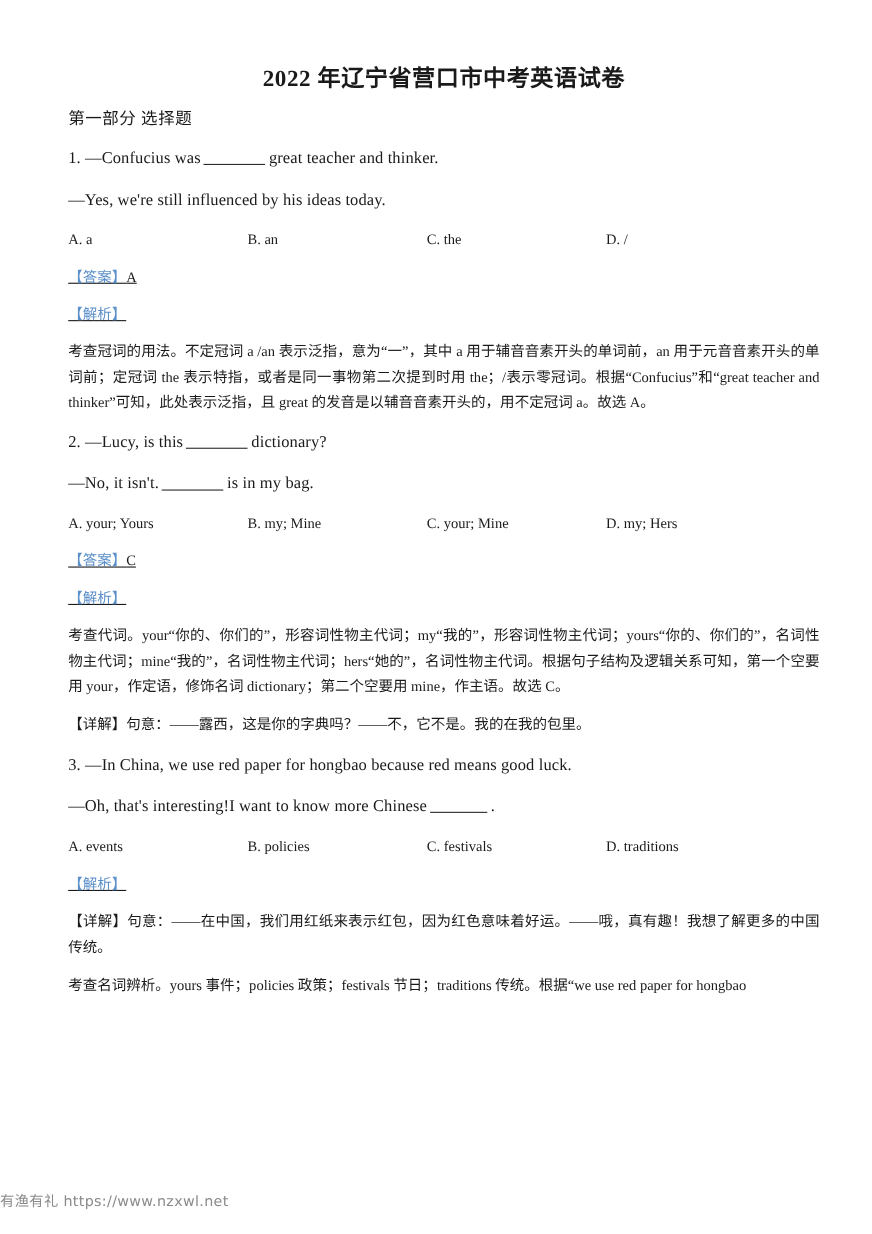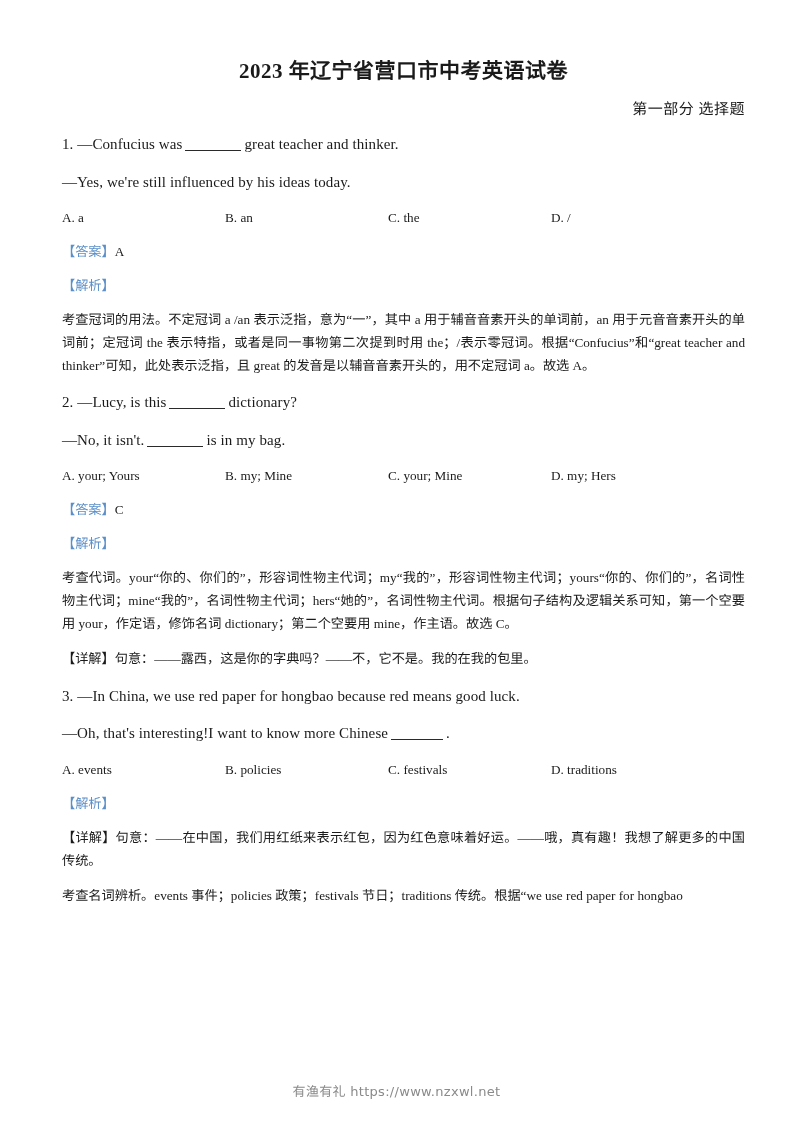--- a/index.html
+++ b/index.html
@@ -27,21 +27,21 @@
 
   .doc-title {
     text-align: center;
     font-size: 21px;
     font-weight: bold;
     letter-spacing: 0.5px;
     margin: 0 0 14px 0;
     line-height: 1.3;
   }
   .part-title {
-    text-align: right;
+    text-align: left;
     font-size: 15px;
     margin: 0 0 12px 0;
     line-height: 1.4;
     letter-spacing: 0.5px;
   }
   .section-head {
     font-size: 15px;
     font-weight: bold;
     margin: 0 0 14px -4px;
     line-height: 1.5;
@@ -64,20 +64,21 @@
     line-height: 1.6;
     margin: 0 0 13px 0;
   }
   .options .opt { flex: 0 0 163px; }
   .options .opt:last-child { flex: 0 0 auto; }
 
   .meta {
     font-size: 13.2px;
     line-height: 1.6;
     margin: 0 0 13px 0;
+    text-decoration: underline;
   }
   .meta .tag { color: #5b8fc9; }
   .meta .val { color: #1a1a1a; }
 
   .detail {
     font-size: 13.2px;
     line-height: 1.72;
     margin: 0 0 13px 0;
     text-align: justify;
     text-justify: inter-ideograph;
@@ -90,33 +91,32 @@
     vertical-align: -2px;
     margin: 0 3px;
   }
   .blank.short { width: 52px; }
 
   .footer {
     position: absolute;
     left: 0;
     right: 0;
     bottom: 22px;
-    text-align: center;
     font-family: "DejaVu Sans", "Liberation Sans", sans-serif;
     font-size: 13px;
     color: #8a8a8a;
     letter-spacing: 0.3px;
   }
 </style>
 </head>
 <body>
 
 <div class="page">
 
-  <h1 class="doc-title">2023 年辽宁省营口市中考英语试卷</h1>
+  <h1 class="doc-title">2022 年辽宁省营口市中考英语试卷</h1>
   <div class="part-title">第一部分  选择题</div>
 
   <div class="q-block">
     <div class="line stem">
       <span>1. —Confucius was</span><span class="blank"></span><span>great teacher and thinker.</span>
     </div>
     <div class="line">—Yes, we're still influenced by his ideas today.</div>
     <div class="options">
       <span class="opt">A. a</span>
       <span class="opt">B. an</span>
@@ -163,18 +163,18 @@
     <div class="options">
       <span class="opt">A. events</span>
       <span class="opt">B. policies</span>
       <span class="opt">C. festivals</span>
       <span class="opt">D. traditions</span>
     </div>
     <div class="meta">
       <span class="tag">【解析】</span>
     </div>
     <div class="detail">【详解】句意：——在中国，我们用红纸来表示红包，因为红色意味着好运。——哦，真有趣！我想了解更多的中国传统。</div>
-    <div class="detail">考查名词辨析。events 事件；policies 政策；festivals 节日；traditions 传统。根据“we use red paper for hongbao</div>
+    <div class="detail">考查名词辨析。yours 事件；policies 政策；festivals 节日；traditions 传统。根据“we use red paper for hongbao</div>
   </div>
 
   <div class="footer">有渔有礼 https://www.nzxwl.net</div>
 
 </div>
 
 </body></html>

